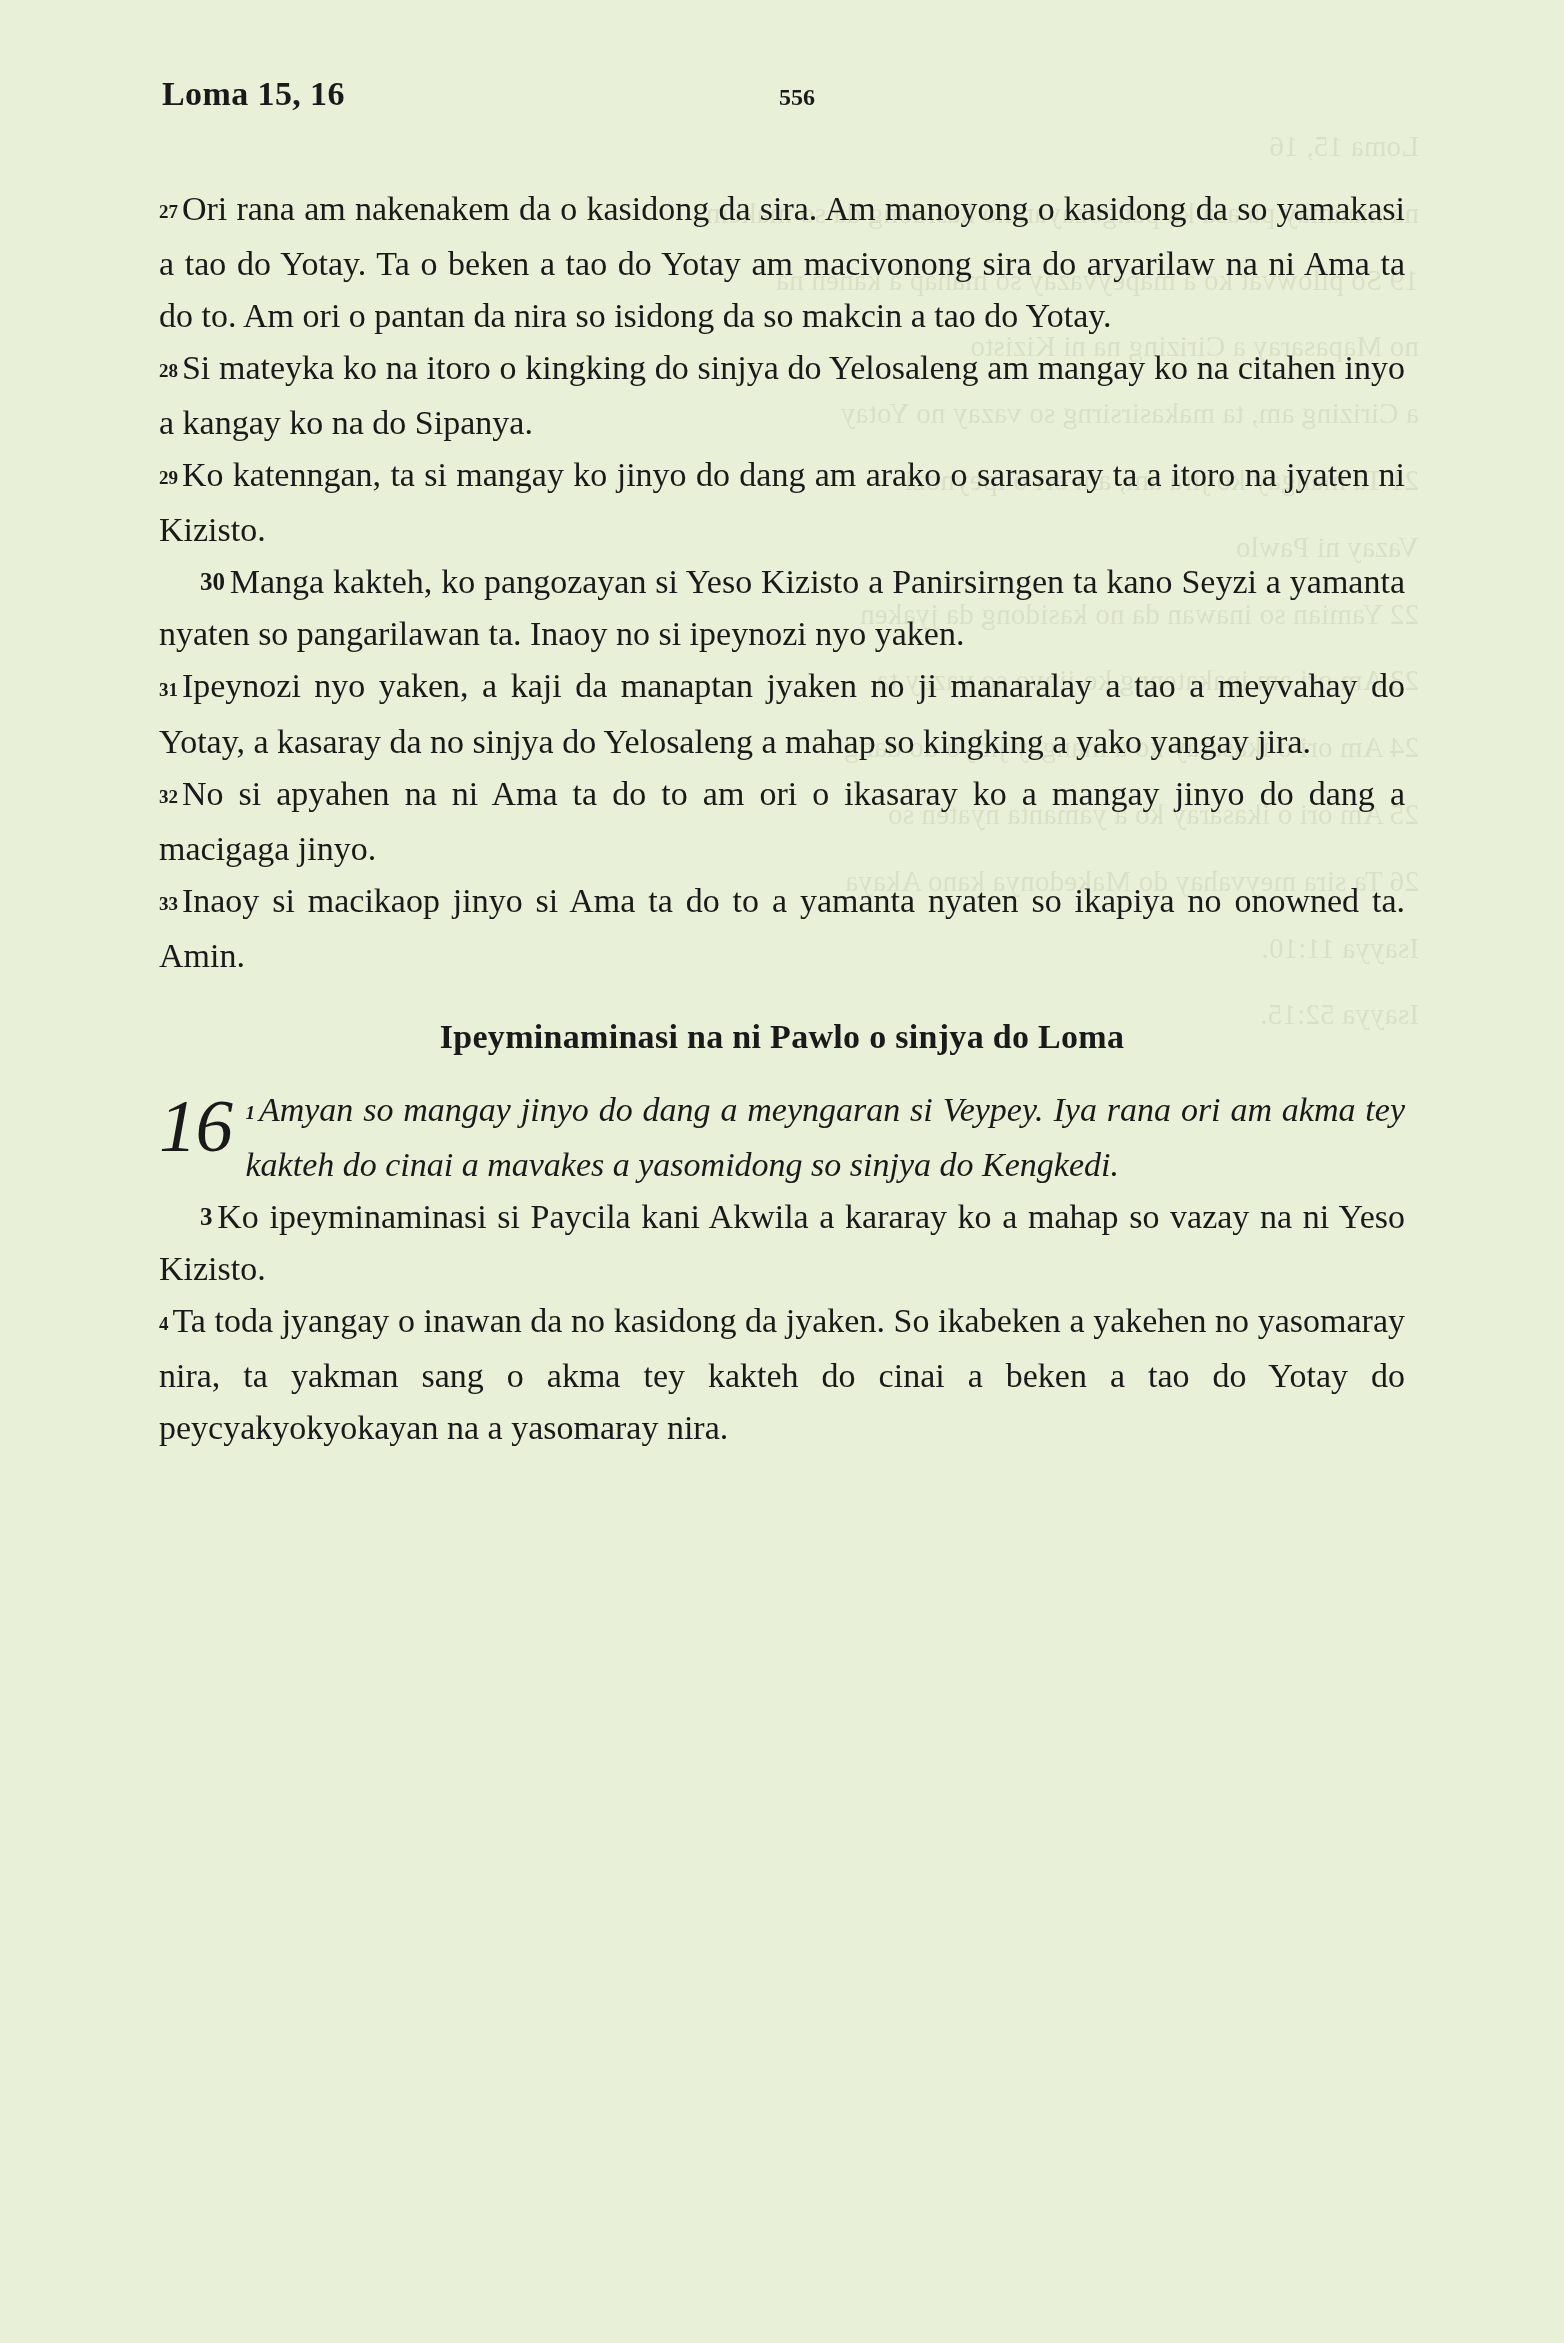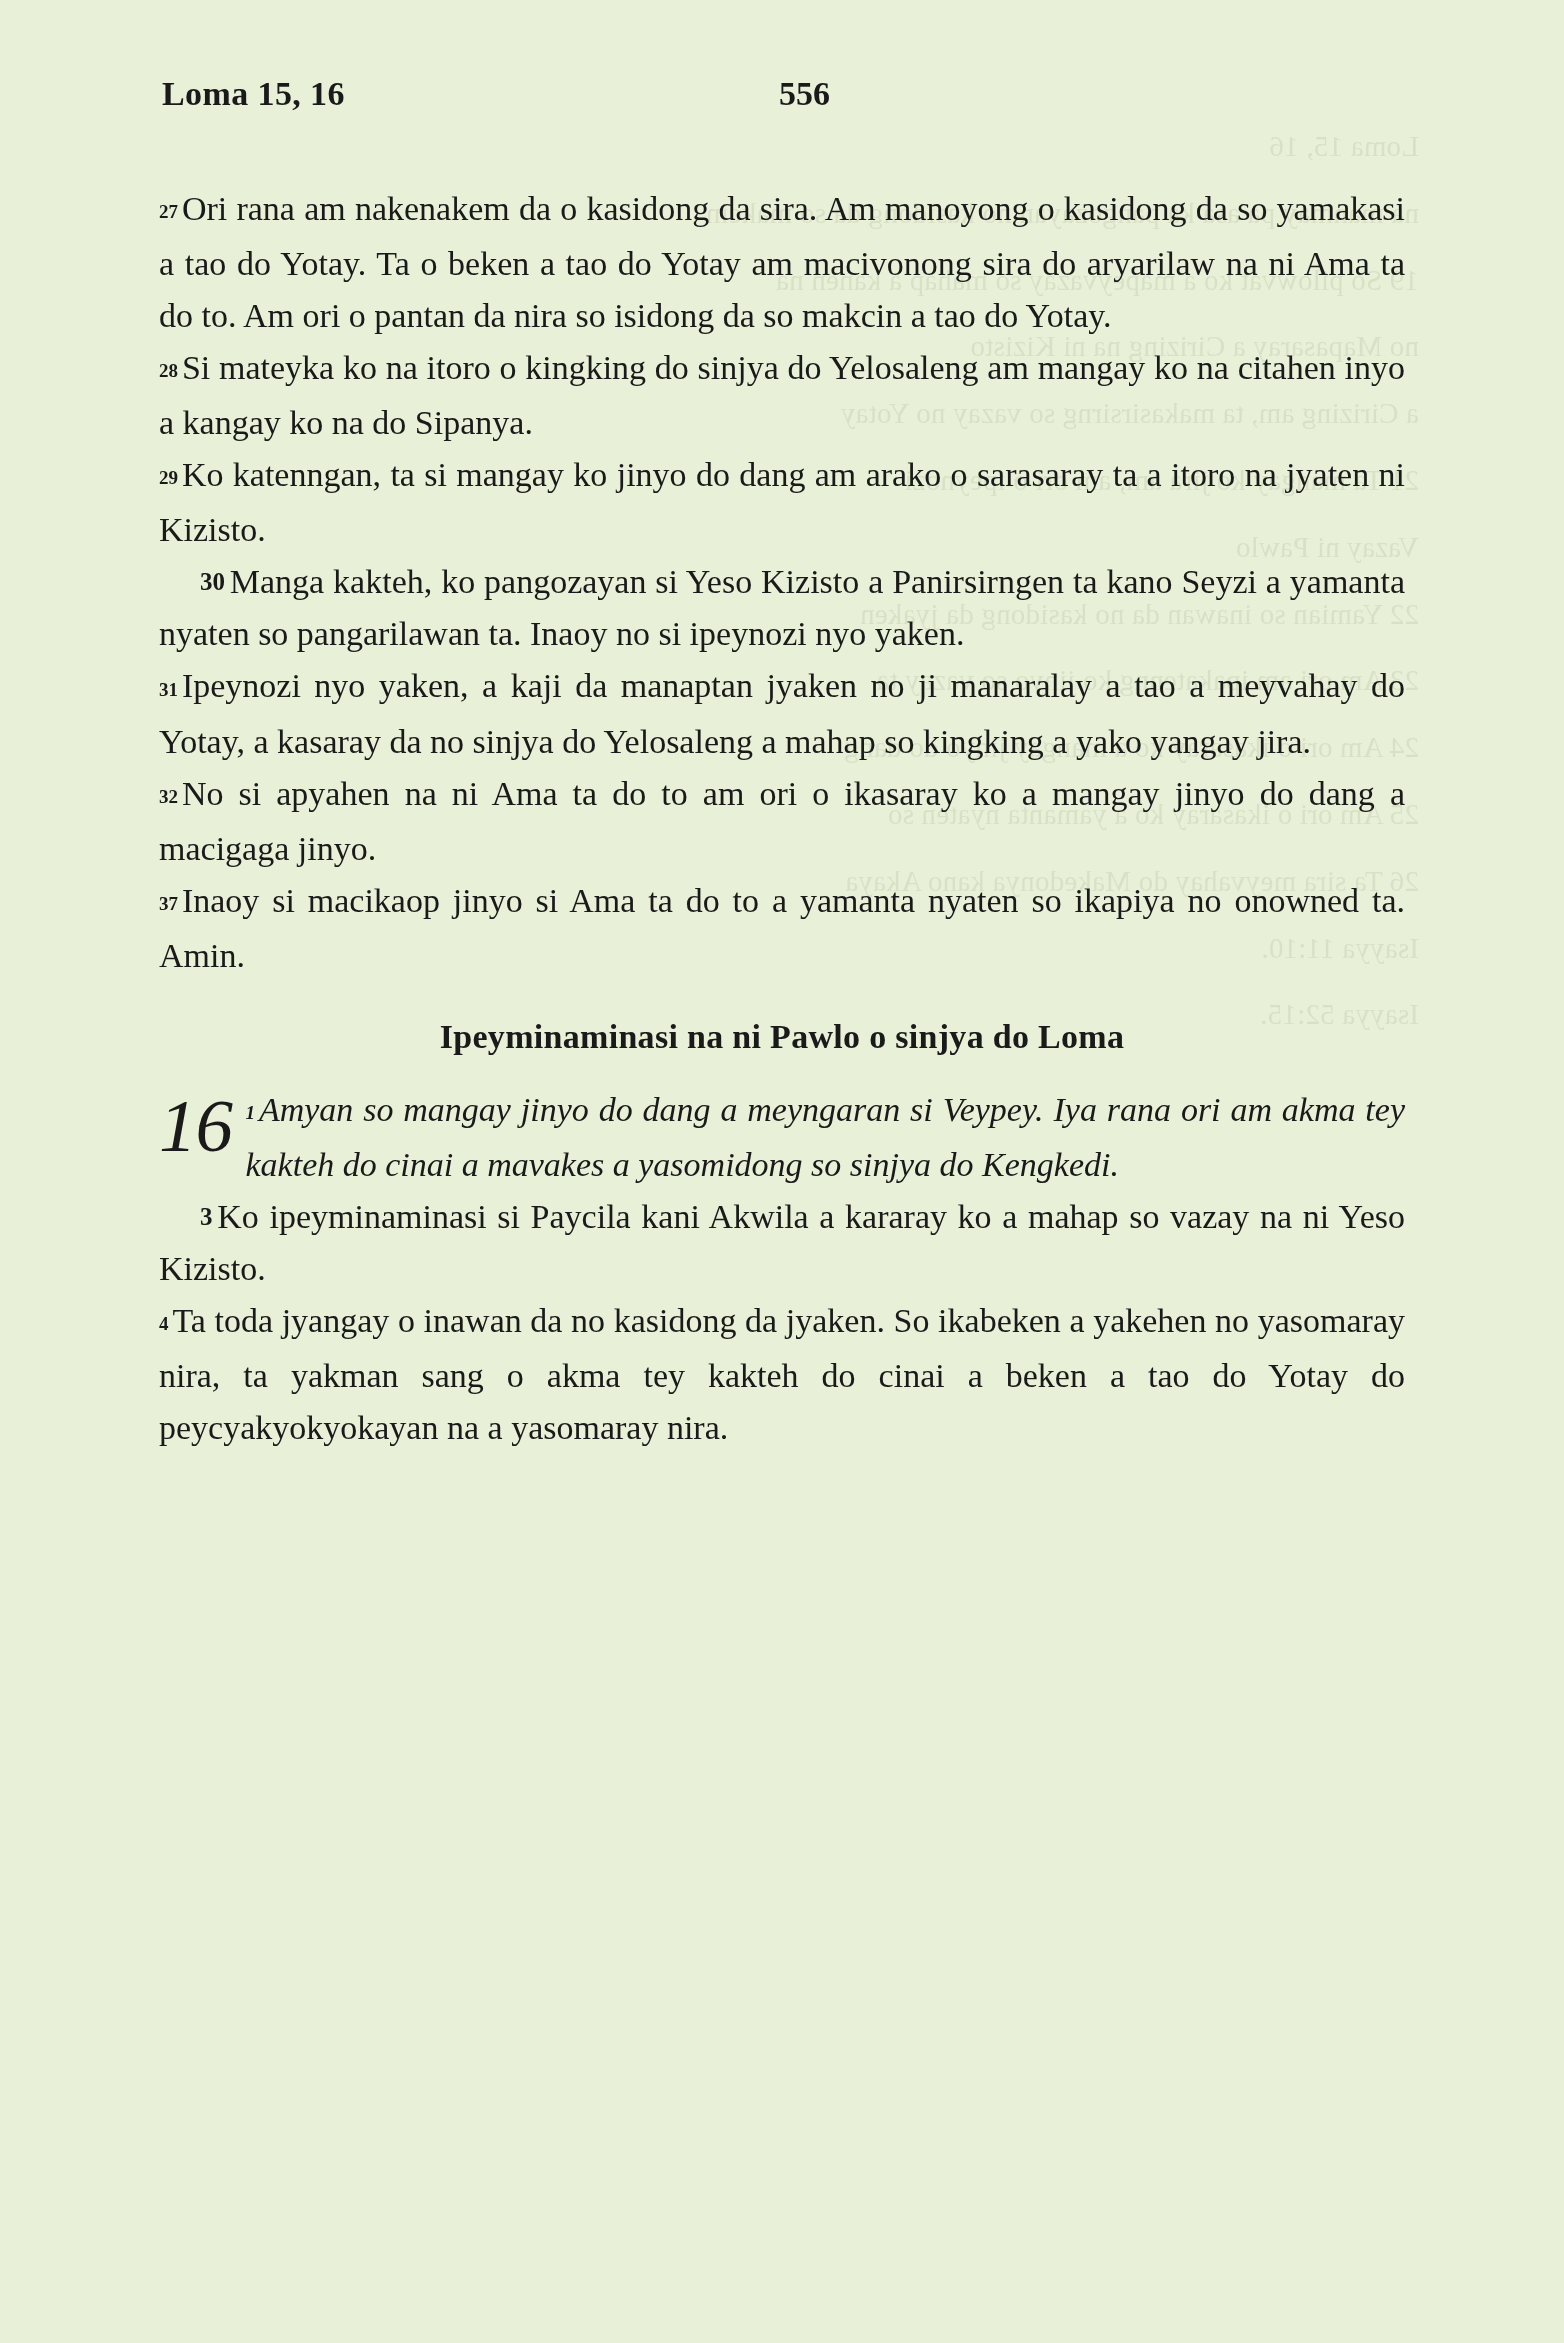--- a/index.html
+++ b/index.html
@@ -50,21 +50,21 @@
     right: 162px;
     display: flex;
     align-items: baseline;
   }
   .header .ref {
     font-size: 34px;
     font-weight: bold;
     letter-spacing: 0.4px;
   }
   .header .pageno {
-    font-size: 34px;
+    font-size: 24px;
     font-weight: bold;
     margin-left: 434px;
   }
 
   .body {
     position: absolute;
     top: 183px;
     left: 159px;
     width: 1246px;
     font-size: 34px;
@@ -152,21 +152,21 @@
     <p class="para"><span class="vs">28</span><span>Si mateyka ko na itoro o kingking do sinjya do Yelosaleng am mangay ko na citahen inyo a kangay ko na do Sipanya.</span></p>
 
     <p class="para"><span class="vs">29</span><span>Ko katenngan, ta si mangay ko jinyo do dang am arako o sarasaray ta a itoro na jyaten ni Kizisto.</span></p>
 
     <p class="para indent"><span class="vs-big">30</span><span>Manga kakteh, ko pangozayan si Yeso Kizisto a Panirsirngen ta kano Seyzi a yamanta nyaten so pangarilawan ta. Inaoy no si ipeynozi nyo yaken.</span></p>
 
     <p class="para"><span class="vs">31</span><span>Ipeynozi nyo yaken, a kaji da manaptan jyaken no ji manaralay a tao a meyvahay do Yotay, a kasaray da no sinjya do Yelosaleng a mahap so kingking a yako yangay jira.</span></p>
 
     <p class="para"><span class="vs">32</span><span>No si apyahen na ni Ama ta do to am ori o ikasaray ko a mangay jinyo do dang a macigaga jinyo.</span></p>
 
-    <p class="para"><span class="vs">37</span><span>Inaoy si macikaop jinyo si Ama ta do to a yamanta nyaten so ikapiya no onowned ta. Amin.</span></p>
+    <p class="para"><span class="vs">33</span><span>Inaoy si macikaop jinyo si Ama ta do to a yamanta nyaten so ikapiya no onowned ta. Amin.</span></p>
 
     <div class="section-title">Ipeyminaminasi na ni Pawlo o sinjya do Loma</div>
 
     <div class="chapter-block">
       <span class="chapnum">16</span>
       <p class="para tight"><span class="vs">1</span><span>Amyan so mangay jinyo do dang a meyngaran si Veypey. Iya rana ori am akma tey kakteh do cinai a mavakes a yasomidong so sinjya do Kengkedi.</span></p>
     </div>
 
 
     <p class="para indent"><span class="vs-big">3</span><span>Ko ipeyminaminasi si Paycila kani Akwila a kararay ko a mahap so vazay na ni Yeso Kizisto.</span></p>

